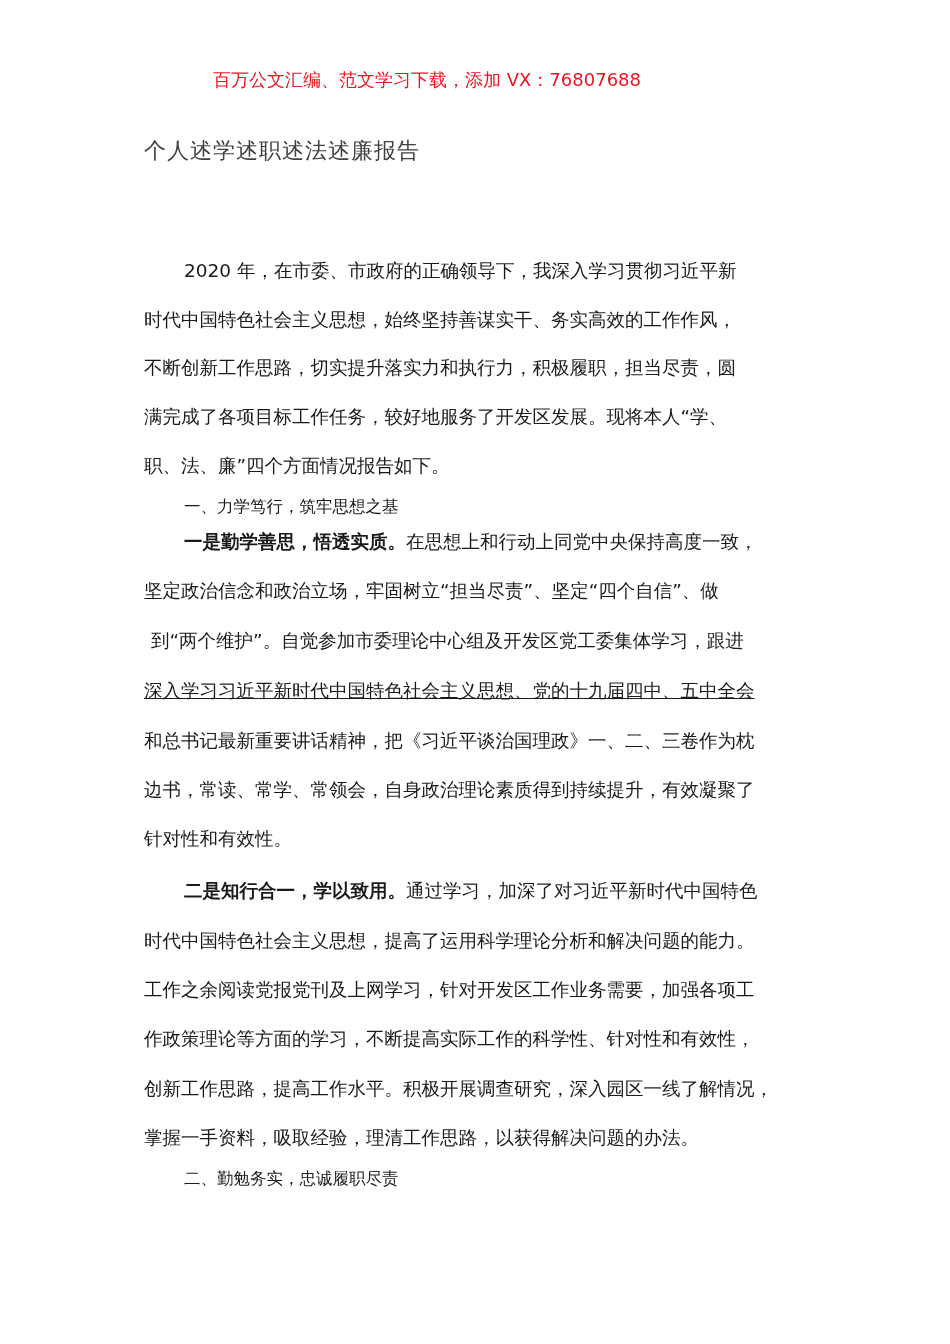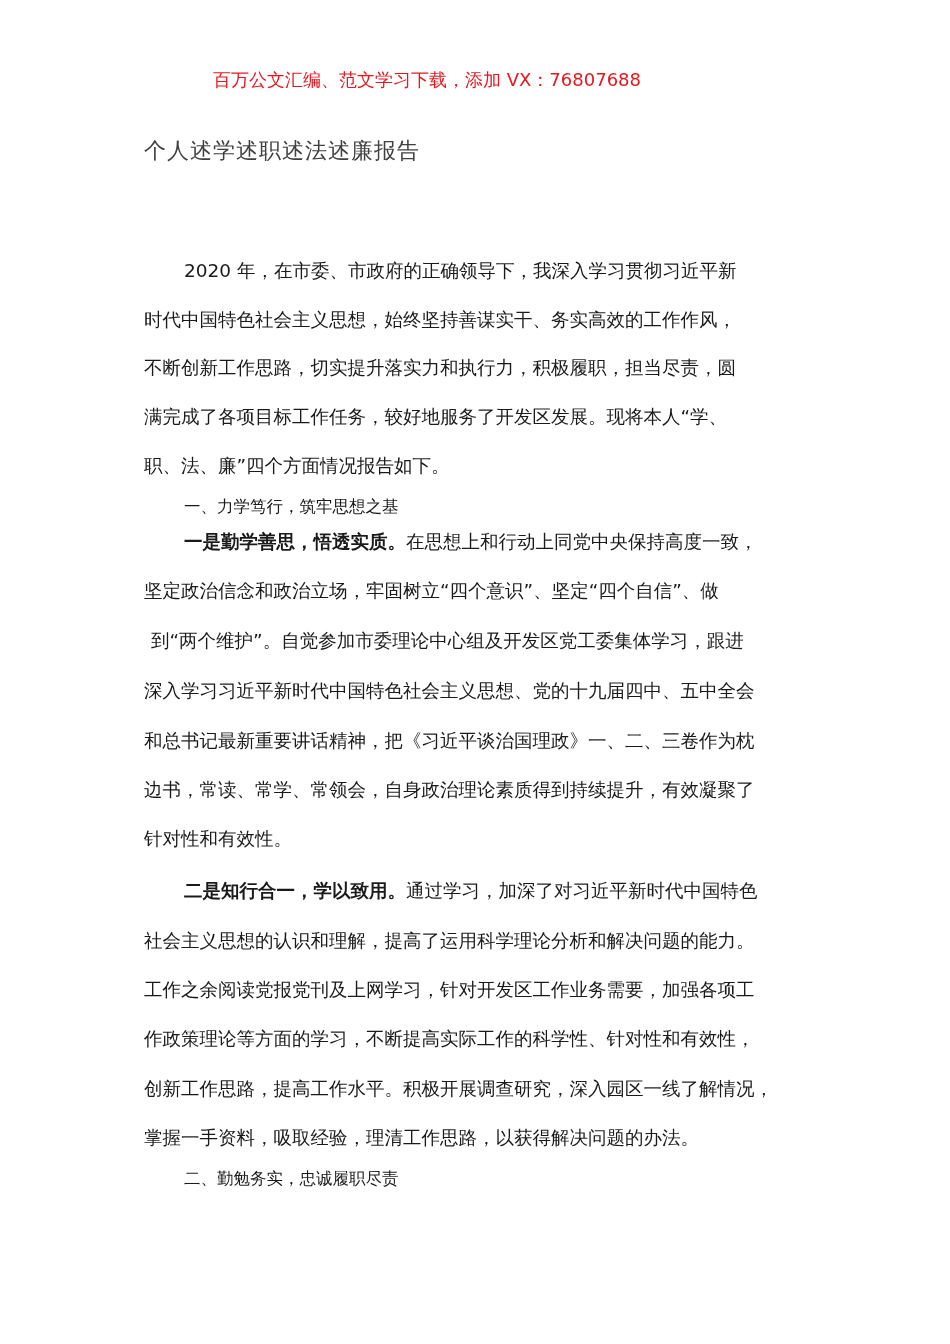--- a/index.html
+++ b/index.html
@@ -64,30 +64,30 @@
   <div class="line" style="top:306px;">时代中国特色社会主义思想，始终坚持善谋实干、务实高效的工作作风，</div>
   <div class="line" style="top:354px;">不断创新工作思路，切实提升落实力和执行力，积极履职，担当尽责，圆</div>
   <div class="line" style="top:403px;text-align:center;">满完成了各项目标工作任务，较好地服务了开发区发展。现将本人“学、</div>
   <div class="line" style="top:452px;">职、法、廉”四个方面情况报告如下。</div>
 
   <div class="line heading" style="top:493px;">一、力学笃行，筑牢思想之基</div>
 
   <div class="line indent" style="top:528px;">
     <span class="bold">一是勤学善思，悟透实质。</span><span>在思想上和行动上同党中央保持高度一致，</span>
   </div>
-  <div class="line" style="top:577px;">坚定政治信念和政治立场，牢固树立“四个意识”、坚定“四个自信”、做</div>
+  <div class="line" style="top:577px;">坚定政治信念和政治立场，牢固树立“担当尽责”、坚定“四个自信”、做</div>
   <div class="line" style="top:627px;margin-left:7px;">到“两个维护”。自觉参加市委理论中心组及开发区党工委集体学习，跟进</div>
-  <div class="line" style="top:677px;">深入学习习近平新时代中国特色社会主义思想、党的十九届四中、五中全会</div>
+  <div class="line" style="top:677px;text-decoration:underline;">深入学习习近平新时代中国特色社会主义思想、党的十九届四中、五中全会</div>
   <div class="line" style="top:727px;">和总书记最新重要讲话精神，把《习近平谈治国理政》一、二、三卷作为枕</div>
   <div class="line" style="top:776px;text-align:right;">边书，常读、常学、常领会，自身政治理论素质得到持续提升，有效凝聚了</div>
   <div class="line" style="top:825px;">针对性和有效性。</div>
 
   <div class="line indent" style="top:877px;">
     <span class="bold">二是知行合一，学以致用。</span><span>通过学习，加深了对习近平新时代中国特色</span>
   </div>
-  <div class="line" style="top:927px;">社会主义思想的认识和理解，提高了运用科学理论分析和解决问题的能力。</div>
+  <div class="line" style="top:927px;">时代中国特色社会主义思想，提高了运用科学理论分析和解决问题的能力。</div>
   <div class="line" style="top:976px;">工作之余阅读党报党刊及上网学习，针对开发区工作业务需要，加强各项工</div>
   <div class="line" style="top:1025px;">作政策理论等方面的学习，不断提高实际工作的科学性、针对性和有效性，</div>
   <div class="line" style="top:1075px;">创新工作思路，提高工作水平。积极开展调查研究，深入园区一线了解情况，</div>
   <div class="line" style="top:1124px;">掌握一手资料，吸取经验，理清工作思路，以获得解决问题的办法。</div>
 
   <div class="line heading" style="top:1165px;">二、勤勉务实，忠诚履职尽责</div>
 </div>
 
 </body></html>

